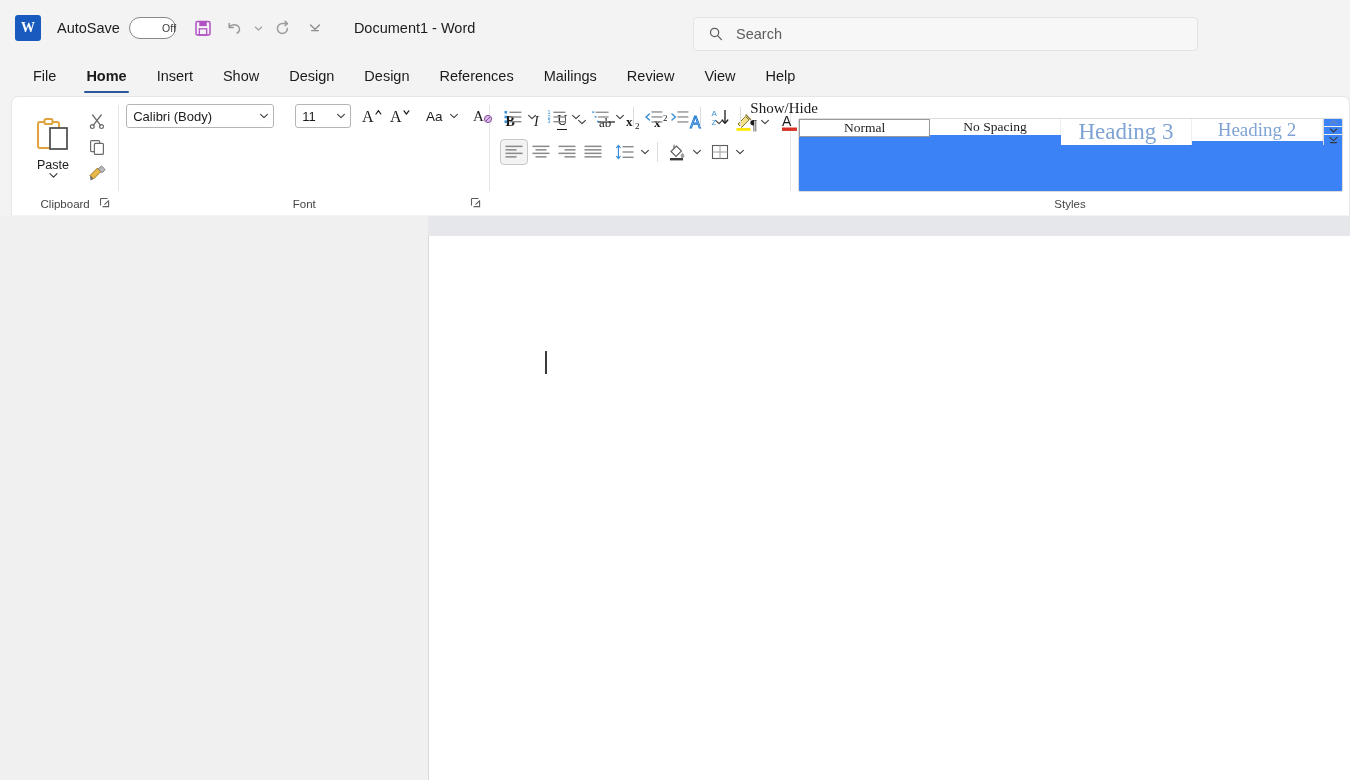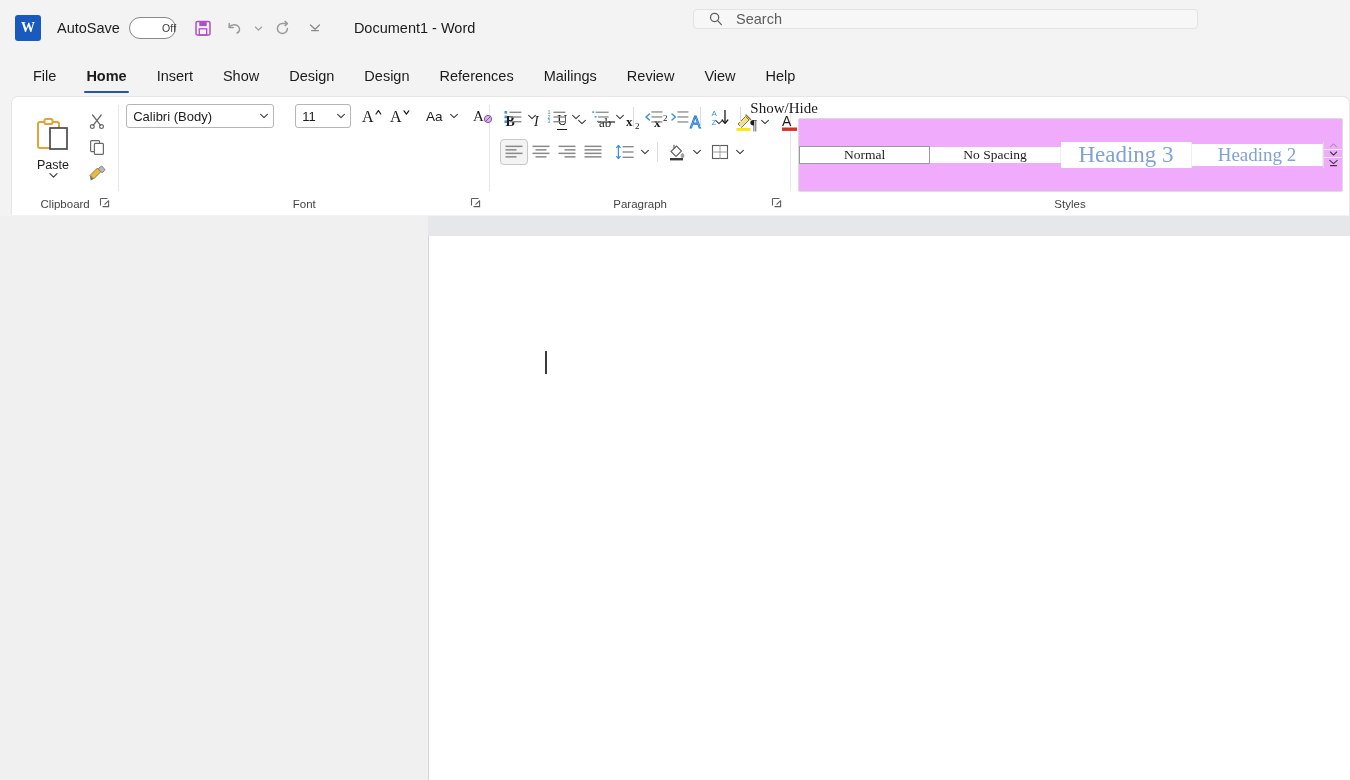--- a/index.html
+++ b/index.html
@@ -42,21 +42,21 @@
   .qat-btn {
     width: 30px; height: 30px; border-radius: 4px;
     display: flex; align-items: center; justify-content: center;
   }
   .qat-chev { width: 14px; height: 30px; display: flex; align-items: center; justify-content: center; }
   .doc-title {
     margin-left: 24px; font-size: 14.5px; color: #1b1b1b; white-space: nowrap;
   }
   
   .searchbox {
-    position: absolute; left: 693px; top: 9px; width: 505px; height: 20px;
+    position: absolute; left: 693px; top: 17px; width: 505px; height: 34px;
     background: #f7f7f7; border: 1px solid #e3e3e3; border-radius: 4px;
     display: flex; align-items: center;
   }
   .searchbox .s-ico { margin-left: 14px; display: flex; }
   .searchbox .s-ph { margin-left: 12px; font-size: 14.5px; color: #5d5d5d; }
 
   
   .tabs {
     position: absolute; left: 0; top: 58px; width: 1350px; height: 36px;
     display: flex; align-items: center; padding-left: 20px; gap: 4px;
@@ -112,22 +112,22 @@
     display: flex; align-items: center; justify-content: space-between;
     padding: 0 4px 0 6px; font-size: 13px; color: #1b1b1b;
   }
   .combo-font { width: 148px; }
   .combo-size { width: 56px; margin-left: 21px; }
 
   .aa-label { font-size: 13.5px; color: #1b1b1b; }
 
   
   .styles-gallery {
-    display: flex; align-items: center; height: 74px;
-    border: 1px solid #dcdcdc; border-radius: 2px; background: #f0abfc; margin-top: 15px;
+    display: flex; align-items: flex-start; height: 74px;
+    border: 1px solid #dcdcdc; border-radius: 2px; background: #3b82f6; margin-top: 15px;
   }
   .style-item {
     width: 131px; display: flex; align-items: center; justify-content: center;
     border-right: 1px solid #eee; background: #fff;
   }
   .style-item:last-child { border-right: none; }
   .style-item.selected { border: 1px solid #9a9a9a; }
   .style-normal { font-size: 13.5px; color: #1b1b1b; font-family: "Liberation Serif", serif; }
   .style-nospacing { font-size: 13.5px; color: #1b1b1b; font-family: "Liberation Serif", serif; }
   .style-h1 { font-size: 23px; color: #7fa3d4; font-family: "Liberation Serif", serif; font-weight: normal; }
@@ -657,30 +657,20 @@
                 <path d="M10 2.5 L10 15.5 M2.5 9 L17.5 9" stroke="#9e9e9e" stroke-width="1"></path>
               </svg>
             </span>
           </div>
           <div class="chev">
             <svg width="10" height="10" viewBox="0 0 10 10">
                 <path d="M1.6 3.4 L5 6.6 L8.4 3.4" fill="none" stroke="#3b3b3b" stroke-width="1.1" stroke-linecap="round" stroke-linejoin="round"></path>
               </svg>
           </div>
         </div>
-      </div>
-      <div class="group-foot">
-        <span>Paragraph</span>
-        <span class="launcher">
-          <svg width="12" height="12" viewBox="0 0 12 12">
-            <path d="M1.5 1.5 L8.5 1.5 M1.5 1.5 L1.5 8.5" stroke="#5d5d5d" stroke-width="1.1"></path>
-            <path d="M3.5 9.6 L9.6 9.6 L9.6 3.5" fill="none" stroke="#5d5d5d" stroke-width="1.1"></path>
-            <path d="M5.5 7.6 L9.6 3.6" stroke="#5d5d5d" stroke-width="1.1"></path>
-          </svg>
-        </span>
       </div>
     </div>
 
     <div class="sep"></div>
 
     <div class="group" style="flex:1">
       <div class="group-body" style="padding-left:7px;padding-right:6px">
         <div class="styles-gallery" style="width:100%">
           <div class="style-item selected">
             <span class="style-normal">Normal</span>

